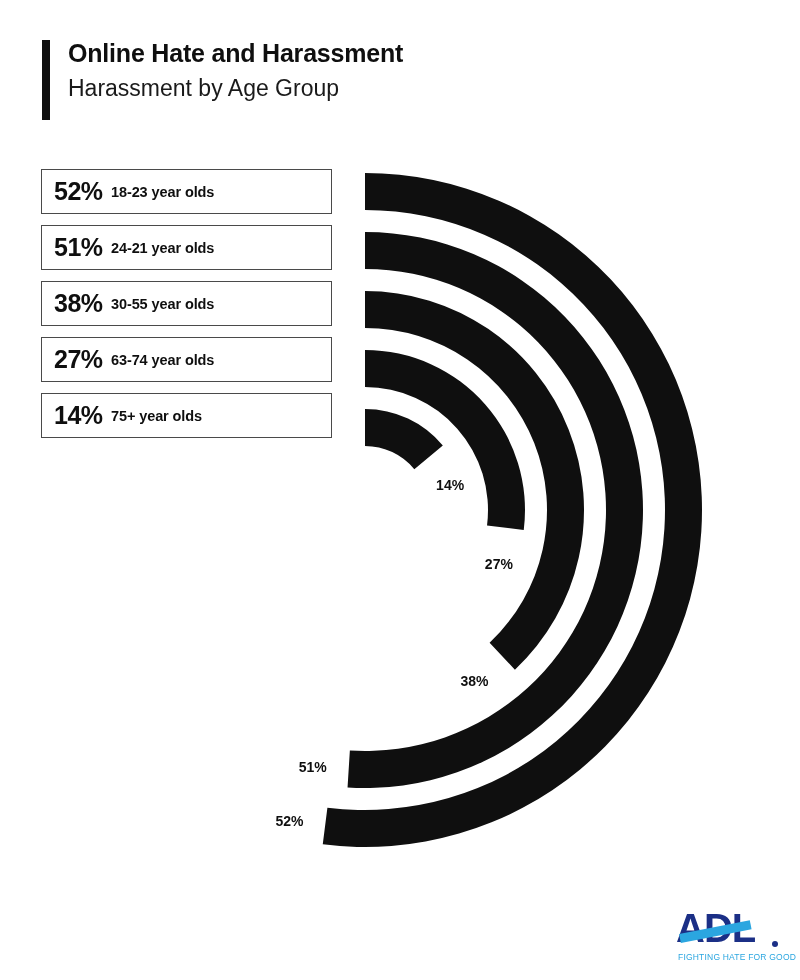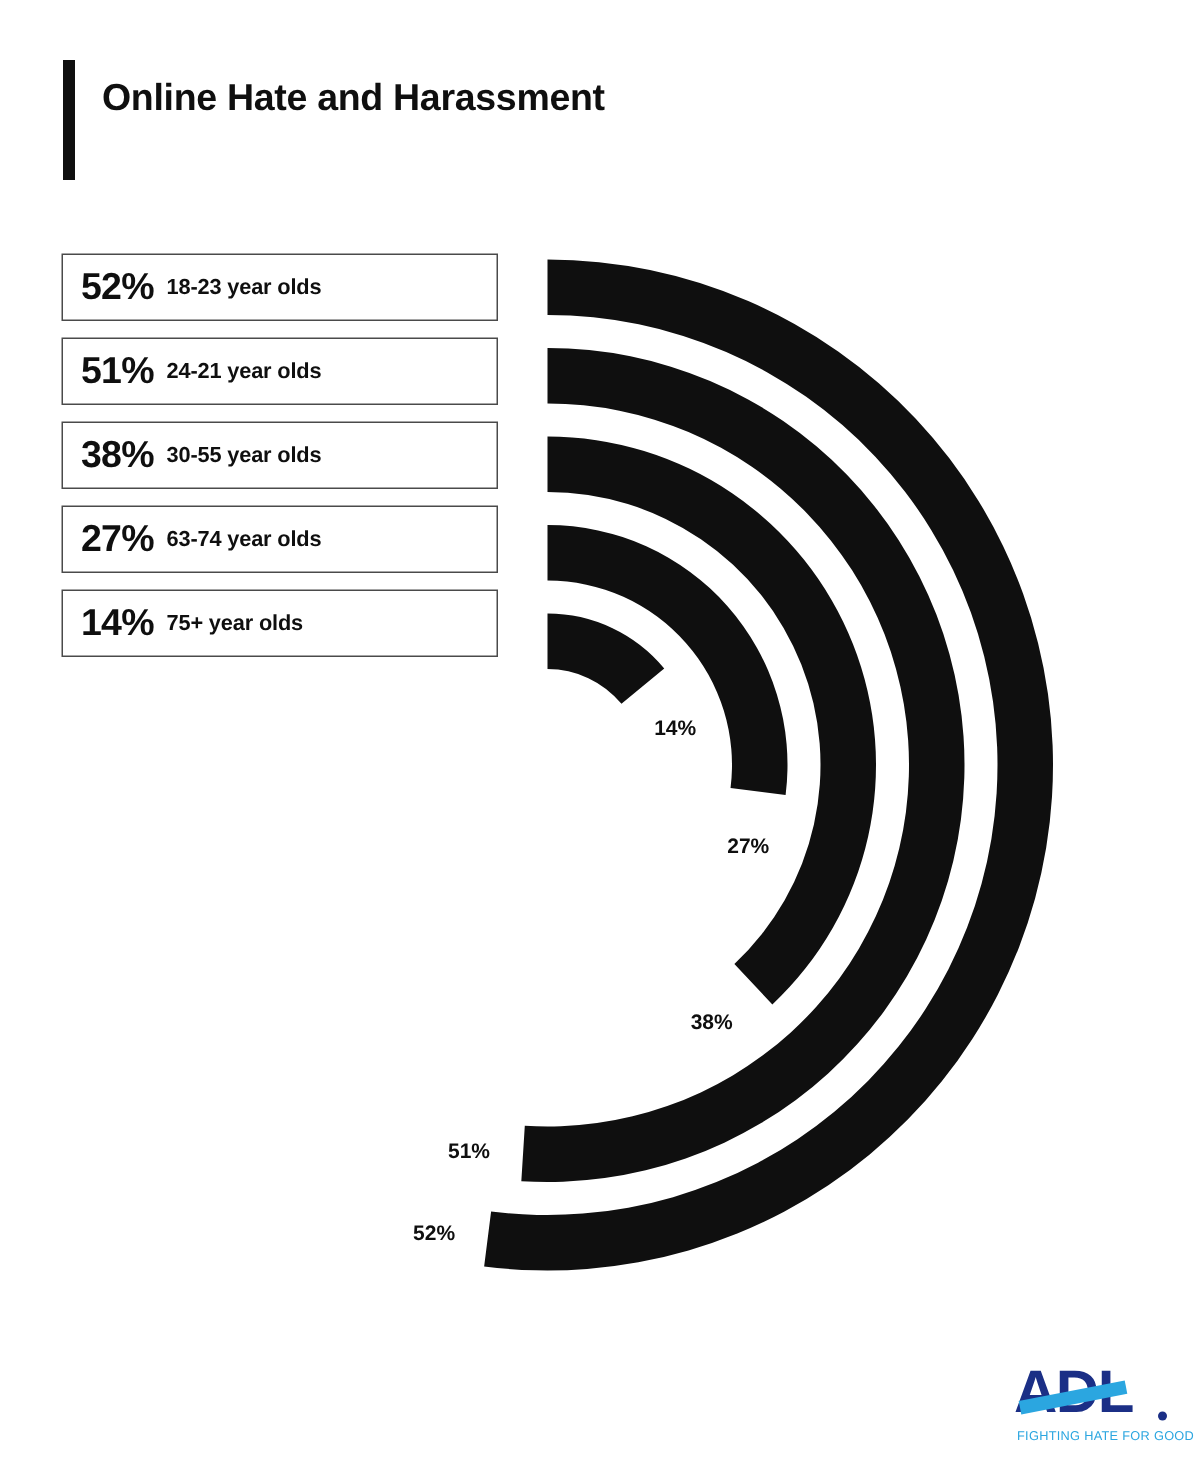--- a/index.html
+++ b/index.html
@@ -7,21 +7,21 @@
     width:800px;height:980px;
     background:#ffffff;
     font-family:"Liberation Sans", sans-serif;
     color:#111111;
     position:relative;
     overflow:hidden;
   }
   
   #header{position:absolute;left:42px;top:38px;width:700px;height:84px;}
   #accent-bar{position:absolute;left:0;top:2px;width:8px;height:80px;background:#0f0f0f;}
-  #title-block{position:absolute;left:26px;top:12px;}
+  #title-block{position:absolute;left:26px;top:0;}
   #page-title{
     font-size:25px;font-weight:bold;letter-spacing:-0.2px;
     color:#0f0f0f;line-height:30px;margin:0;white-space:nowrap;
   }
   #page-subtitle{
     font-size:23px;font-weight:400;color:#1a1a1a;
     line-height:30px;margin:5px 0 0 0;white-space:nowrap;
   }
   
   #legend{position:absolute;left:41px;top:169px;width:291px;}
@@ -69,20 +69,21 @@
     color:#2ba6e0;white-space:nowrap;
   }
 </style>
 </head>
 <body>
 
 <div id="header">
   <div id="accent-bar"></div>
   <div id="title-block">
     <div id="page-title">Online Hate and Harassment</div>
+    <div id="page-subtitle">Harassment by Age Group</div>
   </div>
 </div>
 
 <div id="legend">
   <div class="legend-row">
     <span class="legend-pct">52%</span>
     <span class="legend-label">18-23 year olds</span>
   </div>
   <div class="legend-row">
     <span class="legend-pct">51%</span>

